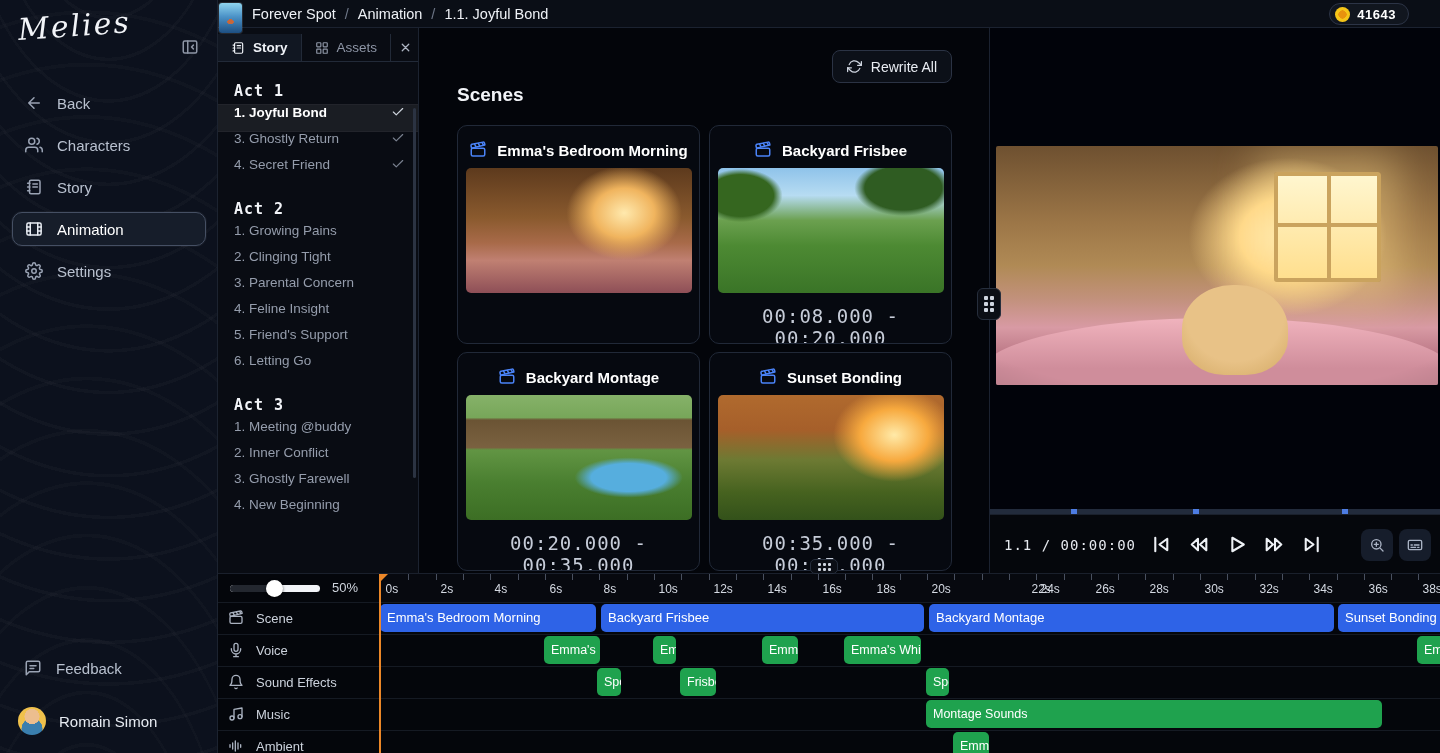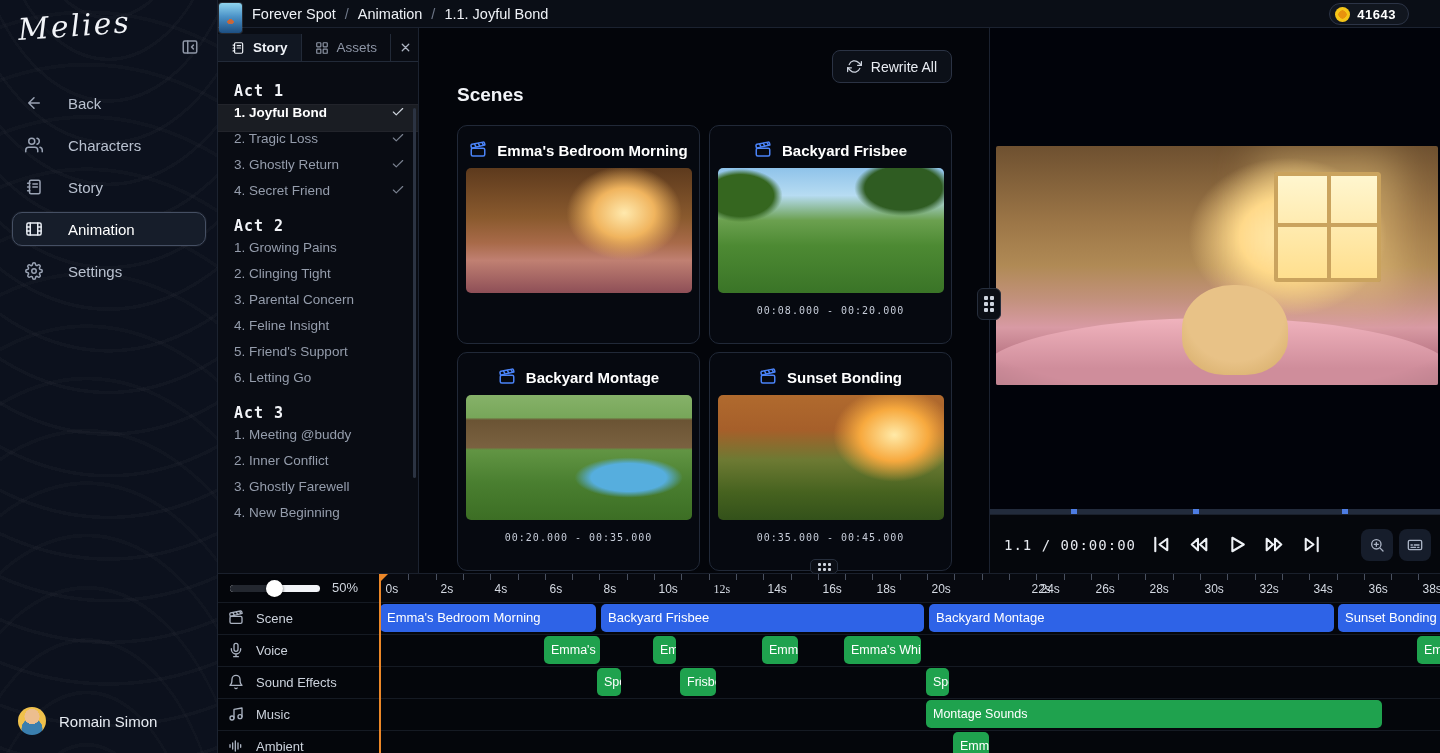--- a/index.html
+++ b/index.html
@@ -11,21 +11,21 @@
   .sidebar { position:absolute; left:0; top:0; width:218px; height:753px;
     background-color:#0c111d;
     background-image:
       repeating-radial-gradient(120% 60% at 50% -20%, rgba(255,255,255,0.025) 0 2px, transparent 2px 24px),
       repeating-radial-gradient(130% 70% at 40% 120%, rgba(255,255,255,0.02) 0 2px, transparent 2px 28px);
     border-right:1px solid #1c2330; }
   .logo { position:absolute; left:18px; top:8px; font-family:"DejaVu Serif", serif; font-style:italic;
     font-size:30px; color:#f2f4f8; letter-spacing:2px; transform:rotate(-4deg); }
   .collapse-btn { position:absolute; left:181px; top:38px; width:18px; height:18px; color:#8d95a5; cursor:pointer; }
   .nav { position:absolute; left:12px; top:86px; width:194px; }
-  .nav-item { display:flex; align-items:center; gap:25px; height:34px; margin-bottom:8px;
+  .nav-item { display:flex; align-items:center; gap:14px; height:34px; margin-bottom:8px;
     padding:0 12px; border-radius:10px; color:#b9c1cf; font-size:15px; cursor:pointer; border:1px solid transparent; }
   .nav-item .ic { width:18px; height:18px; color:#9aa3b4; flex:0 0 auto; }
   .nav-item.active { background:#161d2a; border:1px solid #454f63; color:#fff; box-shadow:0 0 0 1px rgba(255,255,255,0.04); }
   .nav-item.active .ic { color:#e8ecf3; }
   .side-bottom { position:absolute; left:12px; bottom:14px; width:194px; }
   .feedback-row { display:flex; align-items:center; gap:14px; height:34px; padding:0 12px;
     color:#b9c1cf; font-size:15px; cursor:pointer; margin-bottom:18px; }
   .feedback-row .ic { width:18px; height:18px; color:#9aa3b4; }
   .user-row { display:flex; align-items:center; gap:13px; height:36px; padding:0 6px; color:#e7ebf2; font-size:15px; cursor:pointer; }
   .avatar { width:28px; height:28px; border-radius:50%; flex:0 0 auto;
@@ -56,21 +56,21 @@
   .tabbar { position:absolute; left:0; top:6px; width:201px; height:28px; display:flex; border-bottom:1px solid #222a38; }
   .tab { display:flex; align-items:center; gap:8px; padding:0 13px; font-size:13.5px; color:#8e96a6; cursor:pointer;
     border-right:1px solid #222a38; background:transparent; }
   .tab .ic { width:14px; height:14px; }
   .tab.active { background:#111722; color:#f0f3f8; font-weight:bold; }
   .tab-close { margin-left:auto; width:33px; display:flex; align-items:center; justify-content:center;
     color:#aeb6c4; cursor:pointer; }
   .tab-close .ic { width:13px; height:13px; }
   .acts { position:absolute; left:0; top:34px; width:201px; bottom:0; padding-top:15px; overflow:hidden; }
   .act-title { height:28px; line-height:28px; padding-left:16px; font-family:"DejaVu Sans Mono", monospace;
-    font-size:15px; font-weight:bold; color:#f2f4f8; letter-spacing:1px; margin-top:3px; }
+    font-size:15px; font-weight:bold; color:#f2f4f8; letter-spacing:1px; margin-top:12px; }
   .act:first-child .act-title { margin-top:0; }
   .story-item { height:26px; display:flex; align-items:center; padding:0 14px 12px 16px; font-size:13.5px;
     color:#959dac; cursor:pointer; }
   .story-item .check { margin-left:auto; width:14px; height:14px; color:#79818f; }
   .story-item.selected { background:rgba(255,255,255,0.07); color:#ffffff; font-weight:bold;
     box-shadow:0 1px 0 rgba(255,255,255,0.10), 0 -1px 0 rgba(255,255,255,0.10); }
   .story-item.selected .check { color:#cfd5de; }
   .panel-scrollbar { position:absolute; right:2px; top:80px; width:3px; height:370px; border-radius:2px; background:#2b3342; }
 
   
@@ -79,21 +79,21 @@
     gap:9px; border:1px solid #2b3344; border-radius:8px; background:#0c1018; color:#e9ecf2; font-size:14px; cursor:pointer; }
   .rewrite-btn .ic { width:15px; height:15px; color:#cfd5e0; }
   .scenes-title { position:absolute; left:38px; top:56px; font-size:19px; font-weight:bold; color:#f2f4f8; }
   .cards { position:absolute; left:38px; top:97px; width:495px; display:grid; grid-template-columns:243px 243px;
     grid-auto-rows:219px; column-gap:9px; row-gap:8px; }
   .scene-card { background:#060910; border:1px solid #212938; border-radius:10px; padding:8px; overflow:hidden; cursor:pointer; }
   .card-head { height:32px; display:flex; align-items:center; justify-content:center; gap:10px; }
   .card-head .ic { width:18px; height:18px; color:#4a83f7; }
   .card-title { font-size:15px; font-weight:bold; color:#fff; white-space:nowrap; }
   .card-thumb { width:226px; height:125px; border-radius:5px; margin:2px auto 0; }
-  .card-tc { margin-top:12px; text-align:center; font-family:"DejaVu Sans Mono", monospace; font-size:10px;
+  .card-tc { margin-top:12px; text-align:center; font-family:"DejaVu Sans Mono", monospace; font-size:19px;
     letter-spacing:1px; color:#c6ccd8; height:16px; }
   .art-bedroom { background:
       radial-gradient(80px 65px at 70% 36%, #ffe9ad 0%, #f0b45e 38%, rgba(240,180,94,0) 72%),
       linear-gradient(180deg,#5d3a1d 0%,#8a5a2e 40%,#a86a49 60%,#c08072 74%,#8e4f57 100%); }
   .art-frisbee { background:
       radial-gradient(70px 40px at 82% 16%, #2f5c22 0 55%, rgba(47,92,34,0) 70%),
       radial-gradient(60px 38px at 10% 22%, #35661f 0 55%, rgba(53,102,31,0) 70%),
       linear-gradient(180deg,#8fc3ea 0%,#b7dcf2 22%,#6ba04f 42%,#4d8a33 62%,#3a7427 100%); }
   .art-montage { background:
       radial-gradient(75px 28px at 72% 66%, #56aede 0 50%, rgba(86,174,222,0) 72%),
@@ -221,20 +221,29 @@
           <span class="ic">
             <svg viewBox="0 0 24 24" fill="none" stroke="currentColor" stroke-width="2" stroke-linecap="round" stroke-linejoin="round">
               <circle cx="12" cy="12" r="3"></circle>
               <path d="M19.4 15a1.65 1.65 0 0 0 .33 1.82l.06.06a2 2 0 1 1-2.83 2.83l-.06-.06a1.65 1.65 0 0 0-1.82-.33 1.65 1.65 0 0 0-1 1.51V21a2 2 0 0 1-4 0v-.09A1.65 1.65 0 0 0 9 19.4a1.65 1.65 0 0 0-1.82.33l-.06.06a2 2 0 1 1-2.83-2.83l.06-.06a1.65 1.65 0 0 0 .33-1.82 1.65 1.65 0 0 0-1.51-1H3a2 2 0 0 1 0-4h.09A1.65 1.65 0 0 0 4.6 9a1.65 1.65 0 0 0-.33-1.82l-.06-.06a2 2 0 1 1 2.83-2.83l.06.06a1.65 1.65 0 0 0 1.82.33H9a1.65 1.65 0 0 0 1-1.51V3a2 2 0 0 1 4 0v.09a1.65 1.65 0 0 0 1 1.51 1.65 1.65 0 0 0 1.82-.33l.06-.06a2 2 0 1 1 2.83 2.83l-.06.06a1.65 1.65 0 0 0-.33 1.82V9a1.65 1.65 0 0 0 1.51 1H21a2 2 0 0 1 0 4h-.09a1.65 1.65 0 0 0-1.51 1z"></path>
             </svg>
           </span>
           <span>Settings</span>
         </div>
       </nav>
     <div class="side-bottom">
+      <div class="feedback-row">
+        <span class="ic">
+          <svg viewBox="0 0 24 24" fill="none" stroke="currentColor" stroke-width="2" stroke-linecap="round" stroke-linejoin="round">
+              <path d="M21 15a2 2 0 0 1-2 2H7l-4 4V5a2 2 0 0 1 2-2h14a2 2 0 0 1 2 2z"></path>
+              <path d="M8 9h8M8 12.5h5"></path>
+            </svg>
+        </span>
+        <span>Feedback</span>
+      </div>
       <div class="user-row">
         <span class="avatar"></span>
         <span>Romain Simon</span>
       </div>
     </div>
   </aside>
 
   <header class="topbar">
     <div class="proj-thumb"></div>
     <div class="breadcrumb">
@@ -278,28 +287,20 @@
               <path d="M18 6 6 18M6 6l12 12"></path>
             </svg>
         </span>
       </div>
     </div>
     <div class="acts" id="acts">
         <div class="act">
           <h3 class="act-title">Act 1</h3>
           <div class="story-item selected">
             <span>1. Joyful Bond</span>
-            <span class="check ic">
-              <svg viewBox="0 0 24 24" fill="none" stroke="currentColor" stroke-width="2" stroke-linecap="round" stroke-linejoin="round">
-                <path d="M20 6 9 17l-5-5"></path>
-              </svg>
-            </span>
-          </div>
-          <div class="story-item">
-            <span>2. Tragic Loss</span>
             <span class="check ic">
               <svg viewBox="0 0 24 24" fill="none" stroke="currentColor" stroke-width="2" stroke-linecap="round" stroke-linejoin="round">
                 <path d="M20 6 9 17l-5-5"></path>
               </svg>
             </span>
           </div>
           <div class="story-item">
             <span>3. Ghostly Return</span>
             <span class="check ic">
               <svg viewBox="0 0 24 24" fill="none" stroke="currentColor" stroke-width="2" stroke-linecap="round" stroke-linejoin="round">
@@ -599,21 +600,21 @@
         <div class="rtick" style="left: 164.5px;"></div>
         <div class="rlabel" style="left: 169.5px;">6s</div>
         <div class="rtick" style="left: 191.5px;"></div>
         <div class="rtick" style="left: 218.5px;"></div>
         <div class="rlabel" style="left: 223.5px;">8s</div>
         <div class="rtick" style="left: 246.5px;"></div>
         <div class="rtick" style="left: 273.5px;"></div>
         <div class="rlabel" style="left: 278.5px;">10s</div>
         <div class="rtick" style="left: 300.5px;"></div>
         <div class="rtick" style="left: 328.5px;"></div>
-        <div class="rlabel" style="left: 333.5px; font-family: Liberation Serif, serif;">12s</div>
+        <div class="rlabel" style="left: 333.5px;">12s</div>
         <div class="rtick" style="left: 355.5px;"></div>
         <div class="rtick" style="left: 382.5px;"></div>
         <div class="rlabel" style="left: 387.5px;">14s</div>
         <div class="rtick" style="left: 410.5px;"></div>
         <div class="rtick" style="left: 437.5px;"></div>
         <div class="rlabel" style="left: 442.5px;">16s</div>
         <div class="rtick" style="left: 464.5px;"></div>
         <div class="rtick" style="left: 491.5px;"></div>
         <div class="rlabel" style="left: 496.5px;">18s</div>
         <div class="rtick" style="left: 519.5px;"></div>

